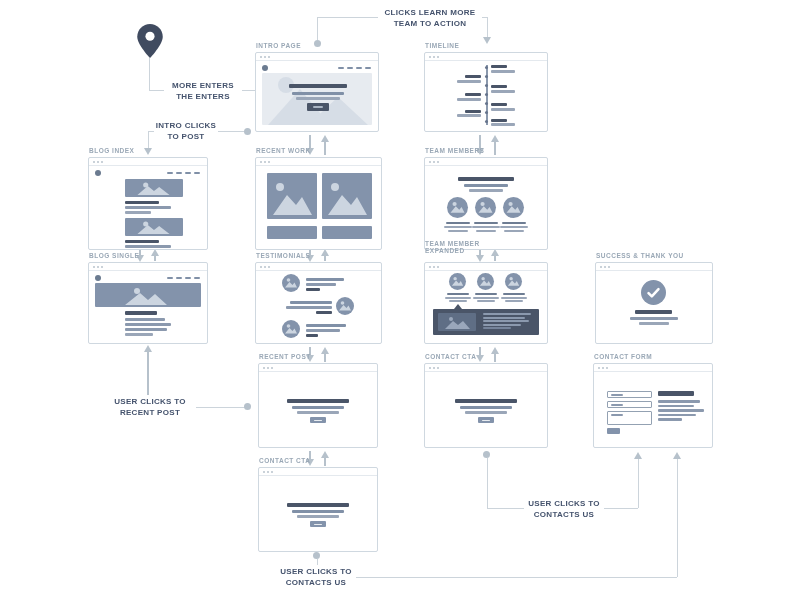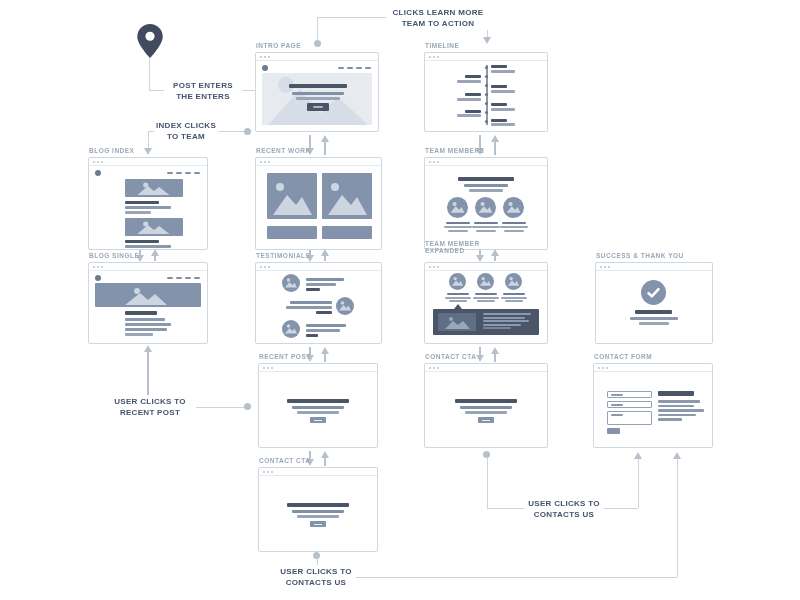--- a/index.html
+++ b/index.html
@@ -107,31 +107,31 @@
   <div class="astem" style="left:479px;top:249px;height:6px"></div>
   <div class="ah-d" style="left:476px;top:255px"></div>
   <div class="ah-u" style="left:491px;top:249px"></div>
   <div class="astem" style="left:494px;top:255px;height:6px"></div>
 
   <div class="astem" style="left:479px;top:347px;height:8px"></div>
   <div class="ah-d" style="left:476px;top:355px"></div>
   <div class="ah-u" style="left:491px;top:347px"></div>
   <div class="astem" style="left:494px;top:354px;height:8px"></div>
 
-  <div class="flow-label" style="left:386px;top:6px;width:104px">
+  <div class="flow-label" style="left:378px;top:6px;width:104px">
     <div>CLICKS LEARN MORE</div>
     <div>TEAM TO ACTION</div>
   </div>
   <div class="flow-label" style="left:164px;top:79px;width:78px">
-    <div>POST ENTERS</div>
+    <div>MORE ENTERS</div>
     <div>THE ENTERS</div>
   </div>
   <div class="flow-label" style="left:154px;top:119px;width:64px">
-    <div>INDEX CLICKS</div>
-    <div>TO TEAM</div>
+    <div>INTRO CLICKS</div>
+    <div>TO POST</div>
   </div>
   <div class="flow-label" style="left:104px;top:395px;width:92px">
     <div>USER CLICKS TO</div>
     <div>RECENT POST</div>
   </div>
   <div class="flow-label" style="left:524px;top:497px;width:80px">
     <div>USER CLICKS TO</div>
     <div>CONTACTS US</div>
   </div>
   <div class="flow-label" style="left:276px;top:565px;width:80px">

